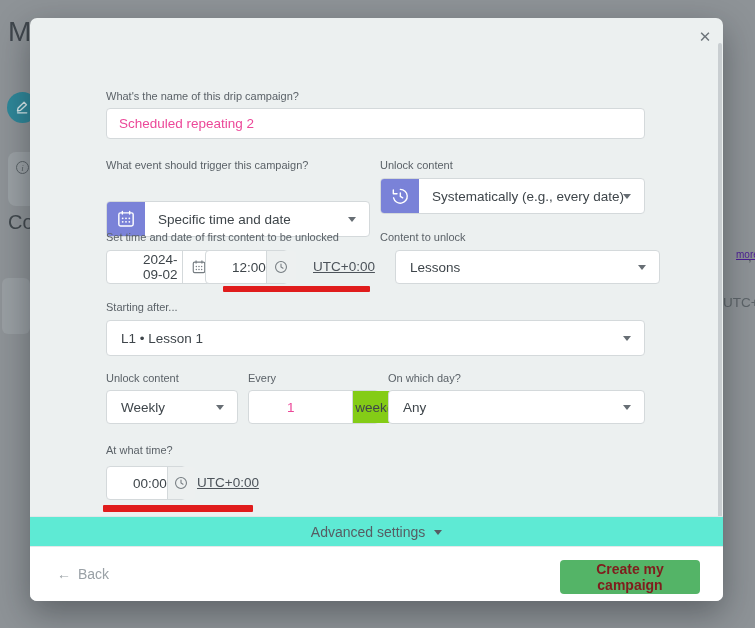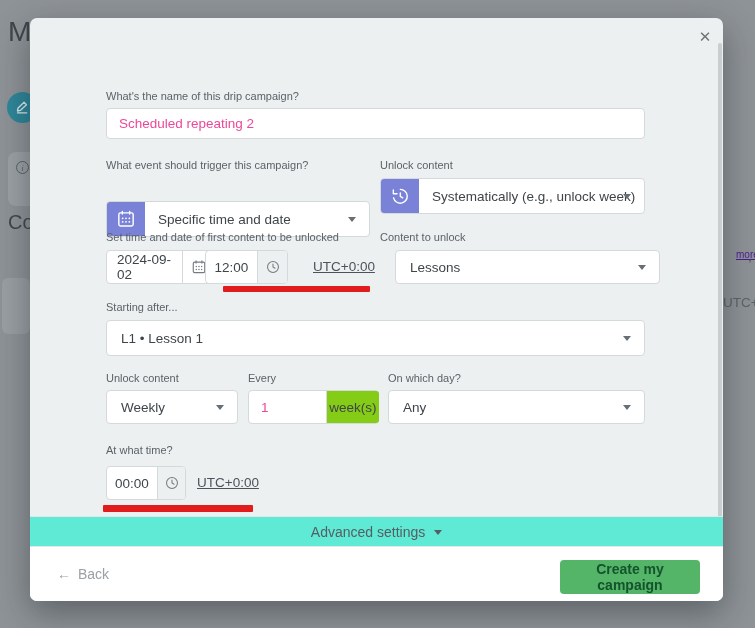--- a/index.html
+++ b/index.html
@@ -31,39 +31,39 @@
   .label{position:absolute;font-size:11px;color:#5b6268;white-space:nowrap;}
   .ctl{position:absolute;background:#fff;border:1px solid #d4d9db;border-radius:4px;
        display:flex;align-items:center;font-size:13.5px;color:#3e454a;}
   .ctl input{border:0;outline:none;background:transparent;font:inherit;color:#ec4899;width:100%;padding:0 0 0 12px;}
   .dd{padding-left:14px;cursor:pointer;}
   .dd.no-pad{padding-left:0;}
   .icon-block{width:38px;height:100%;background:#7a82d8;border-radius:3px 0 0 3px;
               display:flex;align-items:center;justify-content:center;margin-right:13px;flex:none;}
   .caret{position:absolute;right:13px;top:50%;margin-top:-2px;width:0;height:0;
          border-left:4.5px solid transparent;border-right:4.5px solid transparent;border-top:5px solid #676e74;}
-  .seg-text{flex:1;display:flex;align-items:center;justify-content:center;height:100%;}
+  .seg-text{flex:1;display:flex;align-items:center;justify-content:center;height:100%;margin-left:26px;}
   .seg-text.left{justify-content:flex-start;padding-left:10px;}
   .seg-icon{height:100%;border-left:1px solid #d4d9db;display:flex;align-items:center;justify-content:center;flex:none;cursor:pointer;}
   .seg-icon.gray{background:#edf0f0;border-radius:0 3px 3px 0;}
   .suffix-seg{height:100%;border-left:1px solid #d4d9db;background:#84cc16;border-radius:0 3px 3px 0;
               display:flex;align-items:center;justify-content:center;flex:none;color:#3e454a;}
   .utc{position:absolute;font-size:13.5px;color:#4c535a;text-decoration:underline;cursor:pointer;white-space:nowrap;}
   .redbar{position:absolute;background:#e01c1c;border-radius:1px;}
 
   .advanced{position:absolute;left:0;top:498px;width:693px;height:30px;background:#5eead4;
             border-top:1px solid #e2e6e7;display:flex;align-items:center;justify-content:center;
             font-size:14px;color:#565d63;cursor:pointer;}
   .advanced .caret{position:static;margin:2px 0 0 9px;border-top-color:#565d63;}
   .footer{position:absolute;left:0;top:528px;width:693px;height:55px;background:#fff;
           border-top:1px solid #e5e8e9;border-radius:0 0 7px 7px;}
   .back{position:absolute;left:27px;top:0;height:100%;display:flex;align-items:center;gap:7px;
         font-size:14px;color:#9aa1a6;cursor:pointer;}
   .submit{position:absolute;right:23px;top:13px;width:140px;height:34px;background:#54b467;border:none;
-          border-radius:4px;color:#14532d;font-family:inherit;font-size:14px;font-weight:600;cursor:pointer;}
+          border-radius:4px;color:#7f1d1d;font-family:inherit;font-size:14px;font-weight:600;cursor:pointer;}
   svg{display:block;}
 </style>
 </head>
 <body>
 
 <div class="stage">
 
   <div class="bg-text bg-heading">Ma</div>
   <div class="bg-teal">
     <span>
@@ -117,21 +117,21 @@
     </div>
 
     <div class="ctl dd no-pad" style="left:350px;top:160px;width:265px;height:36px;">
       <span class="icon-block">
         <svg width="20" height="20" viewBox="0 0 24 24" fill="none" stroke="#fff" stroke-width="1.7" stroke-linecap="round" stroke-linejoin="round">
           <path d="M12.4 4a8.3 8.3 0 1 1-8.1 10.2"></path>
           <path d="M4 4.8v4.4h4.4"></path>
           <path d="M12.4 8.4v4.1l2.8 1.7"></path>
         </svg>
       </span>
-      <span>Systematically (e.g., unlock week)</span>
+      <span>Systematically (e.g., every date)</span>
       <span class="caret"></span>
     </div>
 
     <div class="label" style="left:76px;top:213px;">Set time and date of first content to be unlocked</div>
     <div class="label" style="left:350px;top:213px;">Content to unlock</div>
 
     <div class="ctl" style="left:76px;top:232px;width:109px;height:34px;">
       <span class="seg-text left">2024-09-02</span>
       <span class="seg-icon" style="width:32px;">
         <svg width="16" height="16" viewBox="0 0 24 24">

